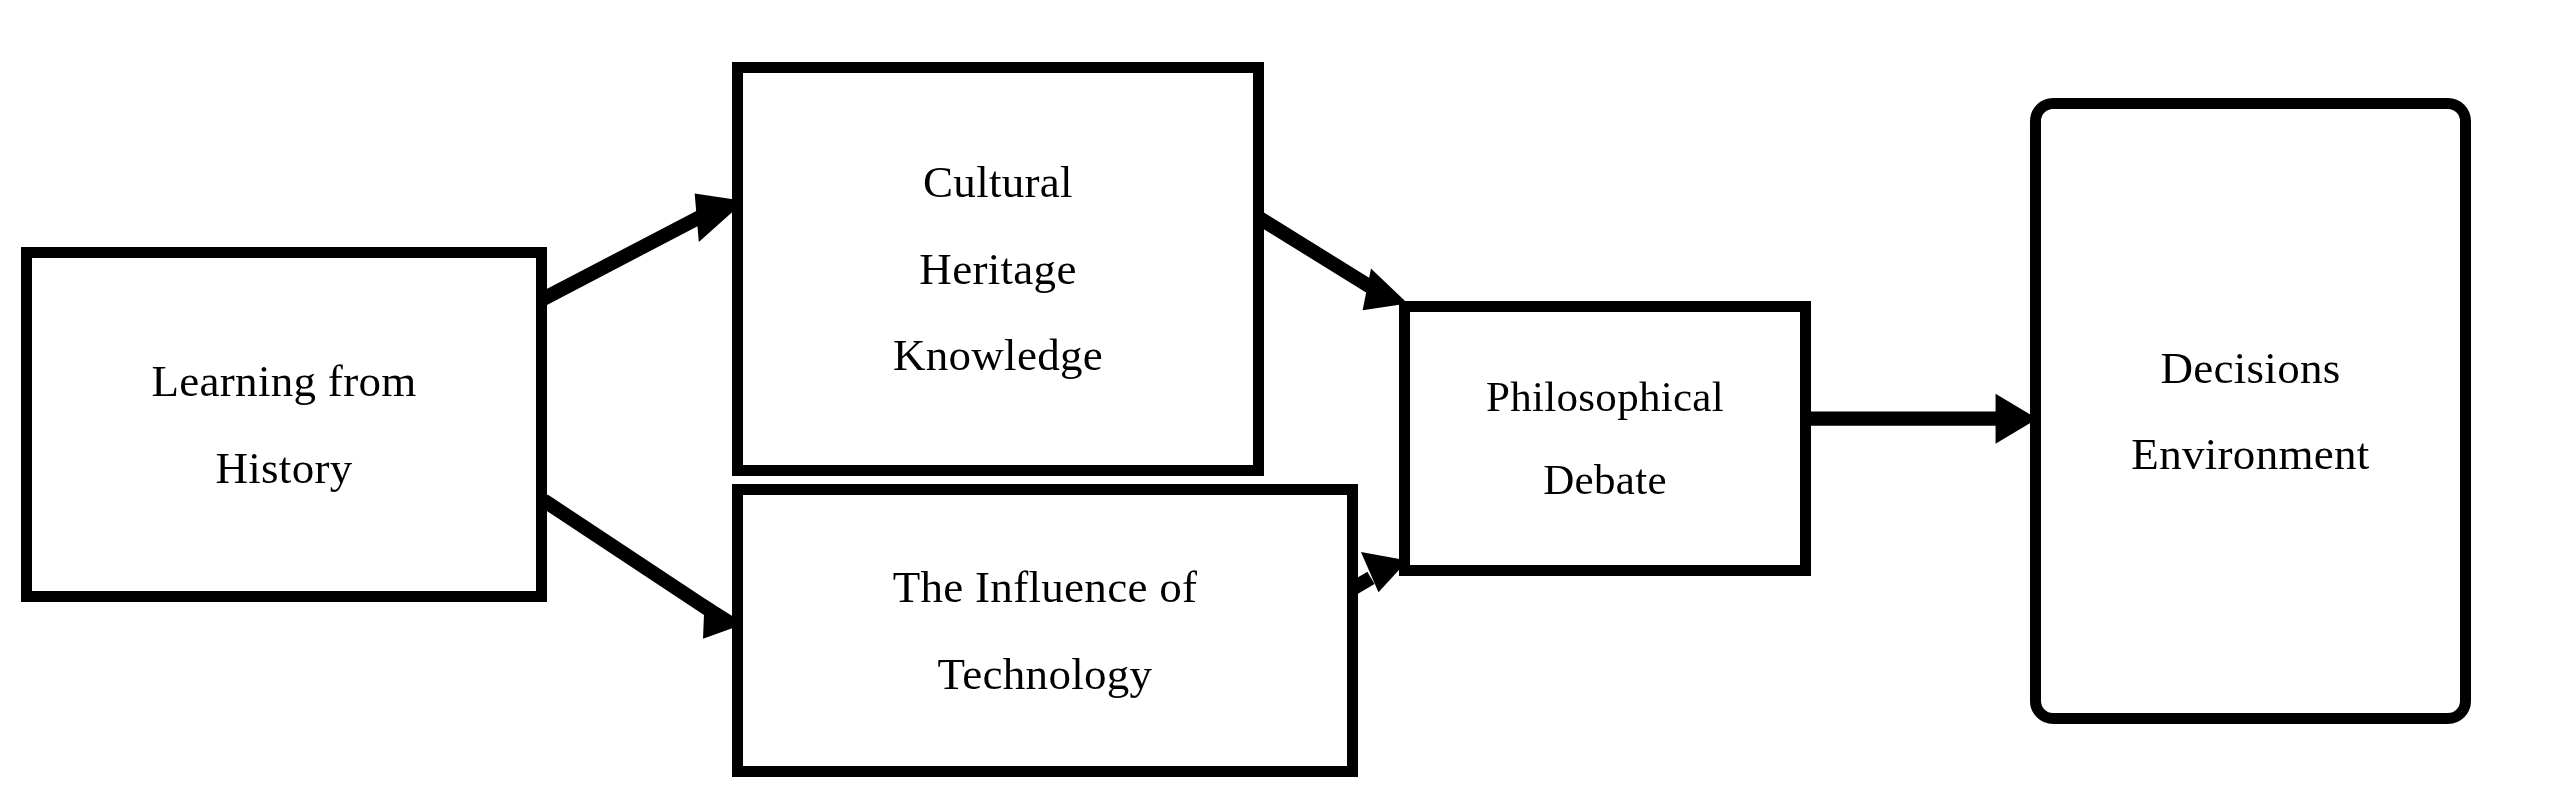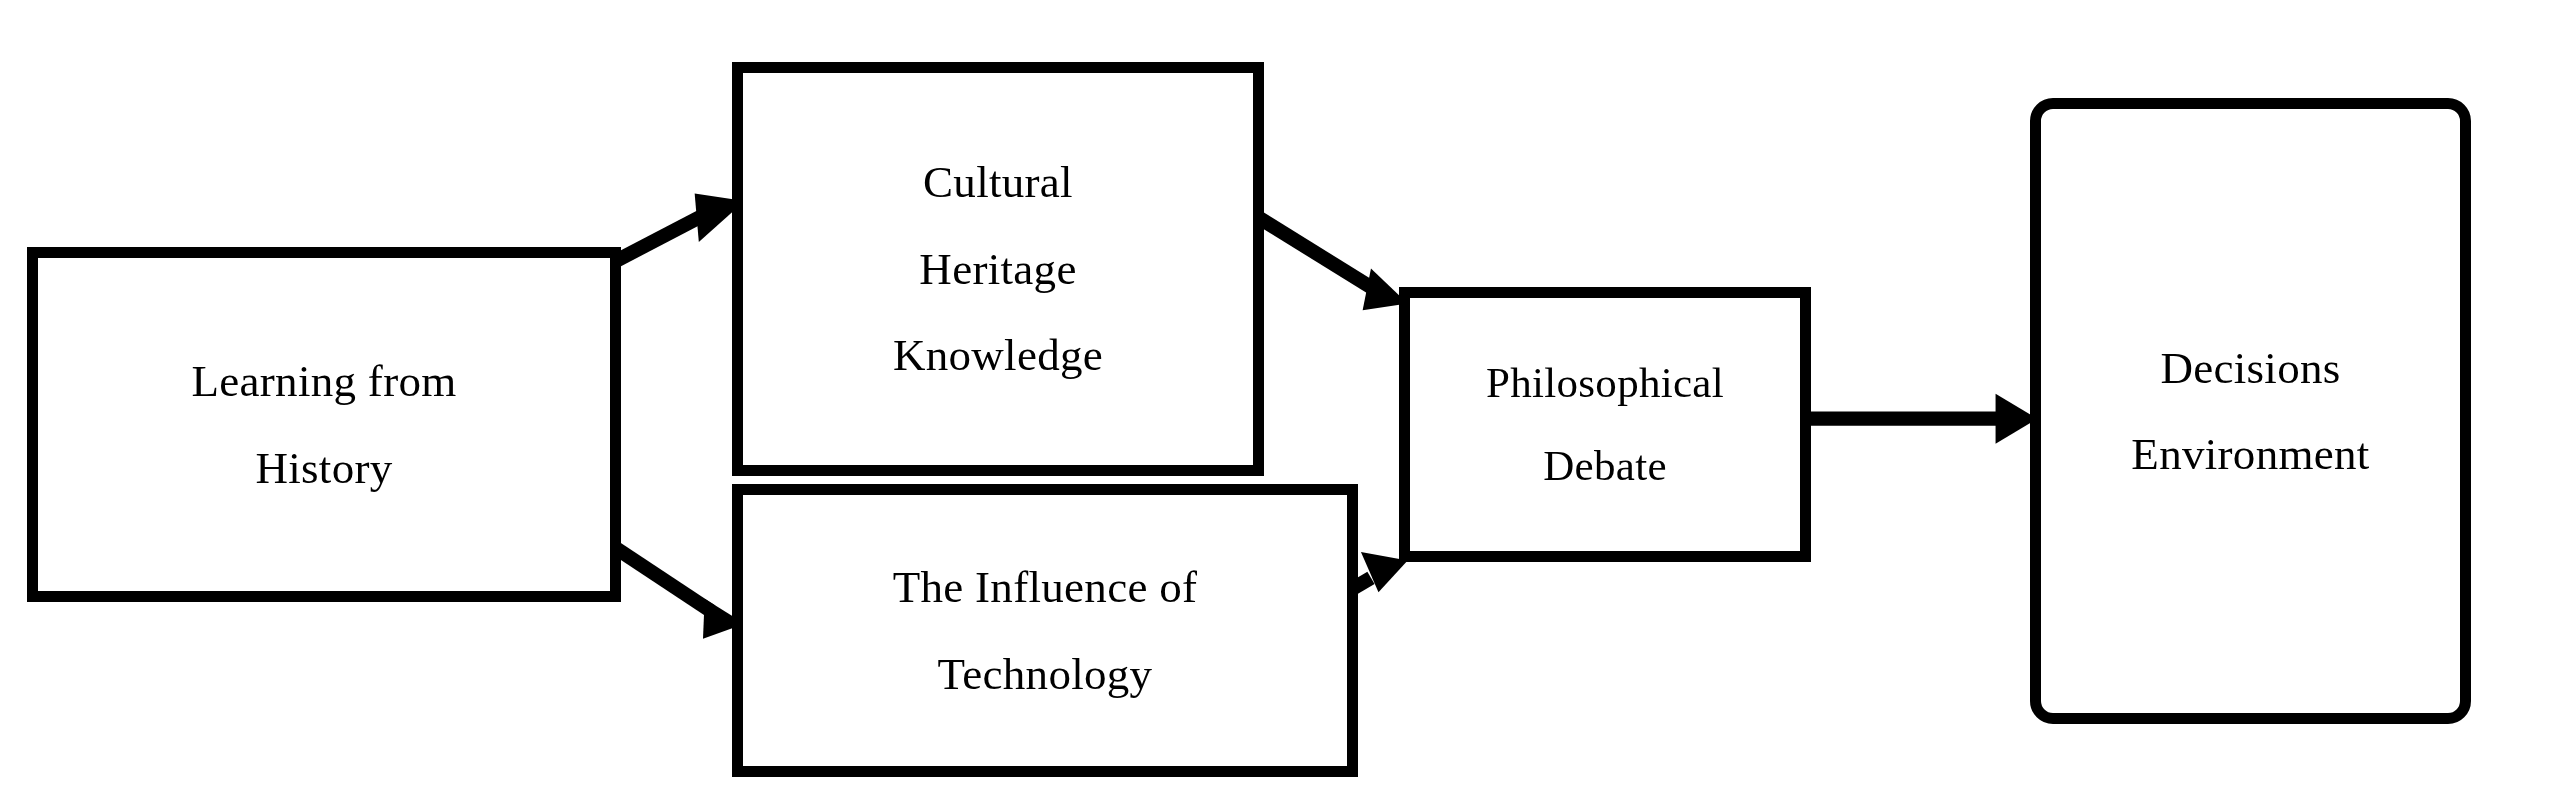--- a/index.html
+++ b/index.html
@@ -29,24 +29,24 @@
   .node-line {
     display: block;
     color: #000000;
     font-size: 45px;
     line-height: 1.92;
     letter-spacing: 0.3px;
     white-space: nowrap;
     text-align: center;
   }
   
-  #node-learning-from-history { left: 27px;   top: 247px; width: 594px; height: 355px; }
+  #node-learning-from-history { left: 21px;   top: 247px; width: 526px; height: 355px; }
   #node-cultural-heritage     { left: 732px;  top: 30px;  width: 532px; height: 414px; margin-top: 32px; }
   #node-influence-technology  { left: 732px;  top: 484px; width: 626px; height: 293px; }
-  #node-philosophical-debate  { left: 1399px; top: 287px; width: 412px; height: 275px; }
+  #node-philosophical-debate  { left: 1399px; top: 301px; width: 412px; height: 275px; }
   #node-decisions-environment { left: 2030px; top: 98px; width: 441px; height: 626px; border-radius: 23px; }
 
   #node-philosophical-debate .node-line { font-size: 43px; }
 
   
   #connector-layer {
     position: absolute;
     left: 0;
     top: 0;
     width: 2576px;

